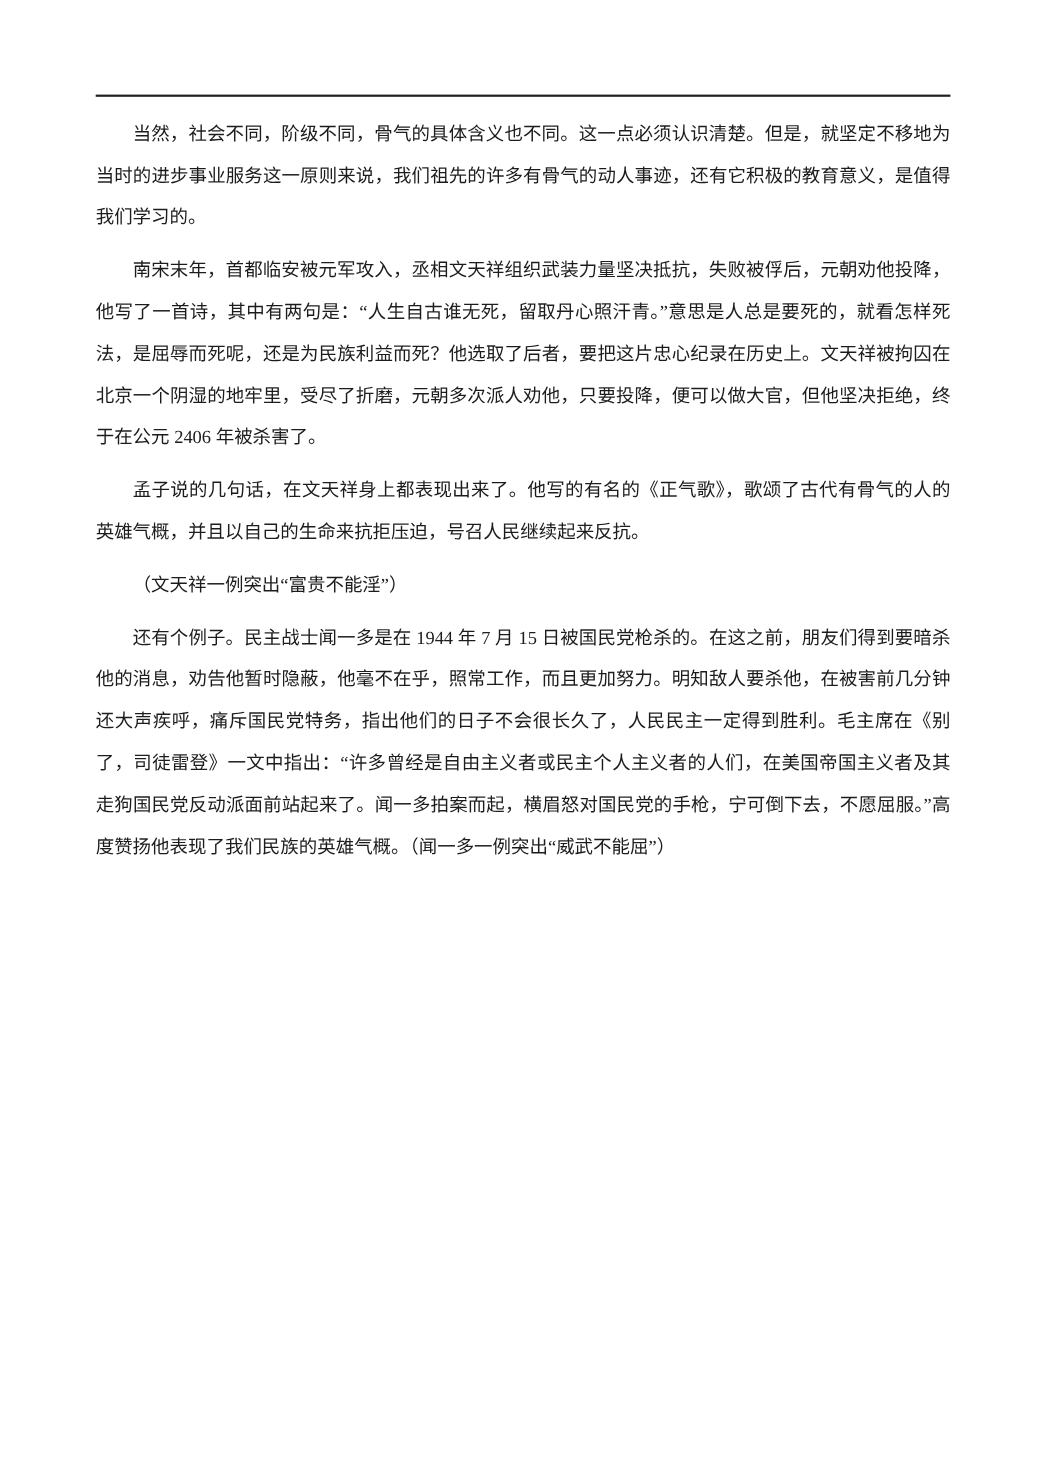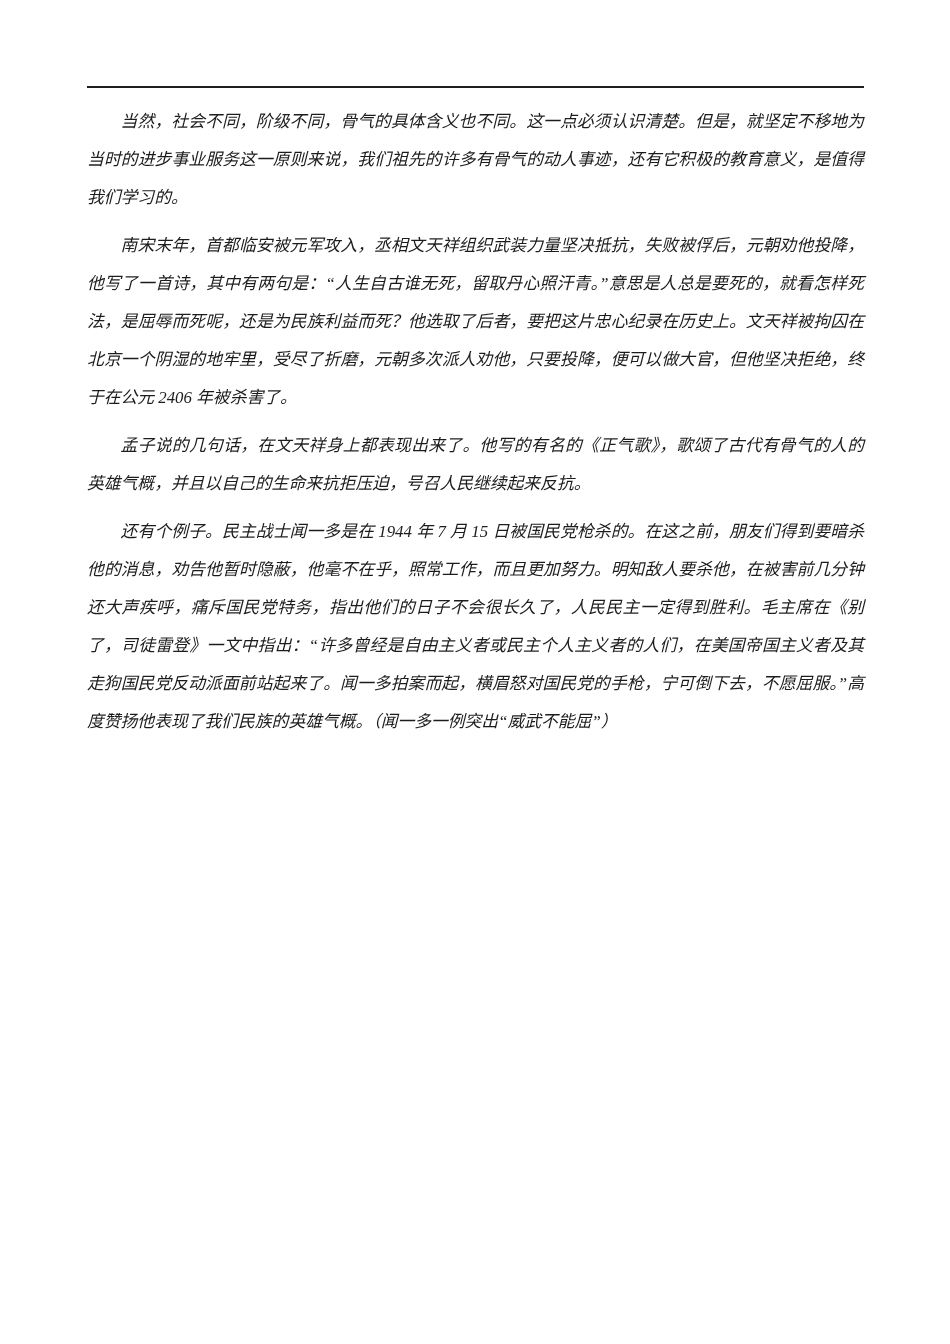--- a/index.html
+++ b/index.html
@@ -33,27 +33,27 @@
     margin: 0 0 10px 0;
     font-size: 16.8px;
     line-height: 38px;
     text-align: justify;
     color: #1c1c1c;
     letter-spacing: 0;
     word-break: normal;
   }
   p.para.indent {
     text-indent: 2em;
-    font-style: italic;
   }
 </style>
 </head>
 <body>
 
 <div class="page">
   <div class="header-rule"></div>
   <div class="content">
     <p class="para indent">当然，社会不同，阶级不同，骨气的具体含义也不同。这一点必须认识清楚。但是，就坚定不移地为当时的进步事业服务这一原则来说，我们祖先的许多有骨气的动人事迹，还有它积极的教育意义，是值得我们学习的。</p>
     <p class="para indent">南宋末年，首都临安被元军攻入，丞相文天祥组织武装力量坚决抵抗，失败被俘后，元朝劝他投降，他写了一首诗，其中有两句是：“人生自古谁无死，留取丹心照汗青。”意思是人总是要死的，就看怎样死法，是屈辱而死呢，还是为民族利益而死？他选取了后者，要把这片忠心纪录在历史上。文天祥被拘囚在北京一个阴湿的地牢里，受尽了折磨，元朝多次派人劝他，只要投降，便可以做大官，但他坚决拒绝，终于在公元 2406 年被杀害了。</p>
     <p class="para indent">孟子说的几句话，在文天祥身上都表现出来了。他写的有名的《正气歌》，歌颂了古代有骨气的人的英雄气概，并且以自己的生命来抗拒压迫，号召人民继续起来反抗。</p>
+    <p class="para indent">（文天祥一例突出“富贵不能淫”）</p>
     <p class="para indent">还有个例子。民主战士闻一多是在 1944 年 7 月 15 日被国民党枪杀的。在这之前，朋友们得到要暗杀他的消息，劝告他暂时隐蔽，他毫不在乎，照常工作，而且更加努力。明知敌人要杀他，在被害前几分钟还大声疾呼，痛斥国民党特务，指出他们的日子不会很长久了，人民民主一定得到胜利。毛主席在《别了，司徒雷登》一文中指出：“许多曾经是自由主义者或民主个人主义者的人们，在美国帝国主义者及其走狗国民党反动派面前站起来了。闻一多拍案而起，横眉怒对国民党的手枪，宁可倒下去，不愿屈服。”高度赞扬他表现了我们民族的英雄气概。（闻一多一例突出“威武不能屈”）</p>
   </div>
 </div>
 
 </body></html>

